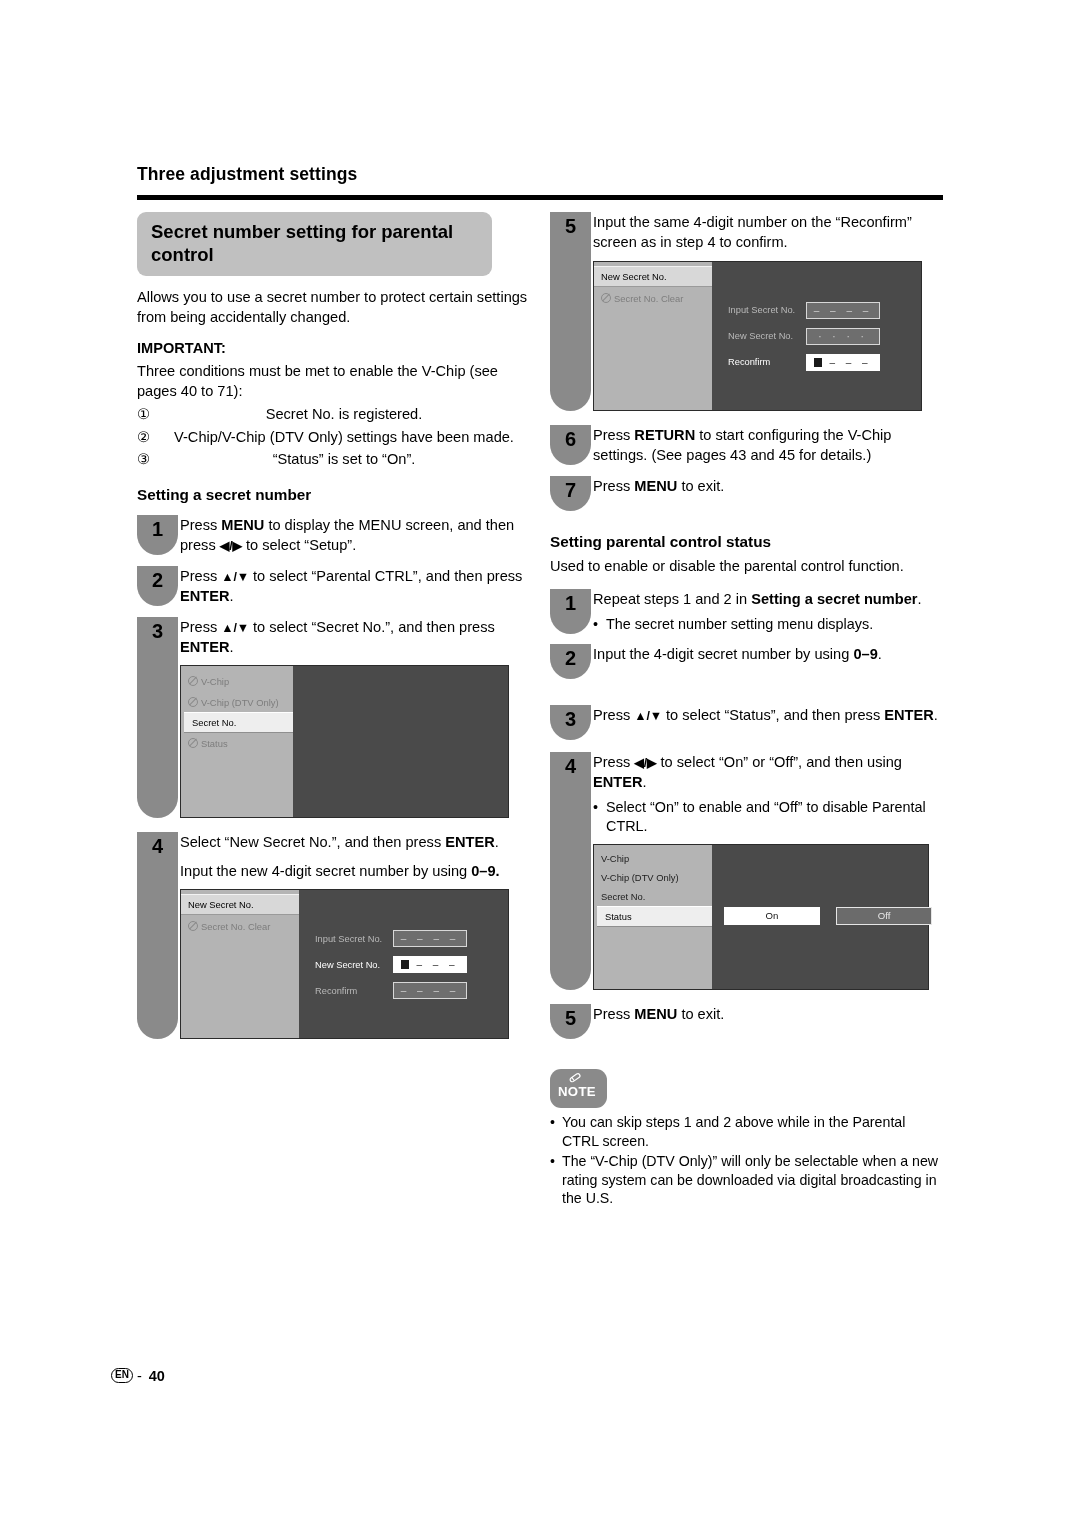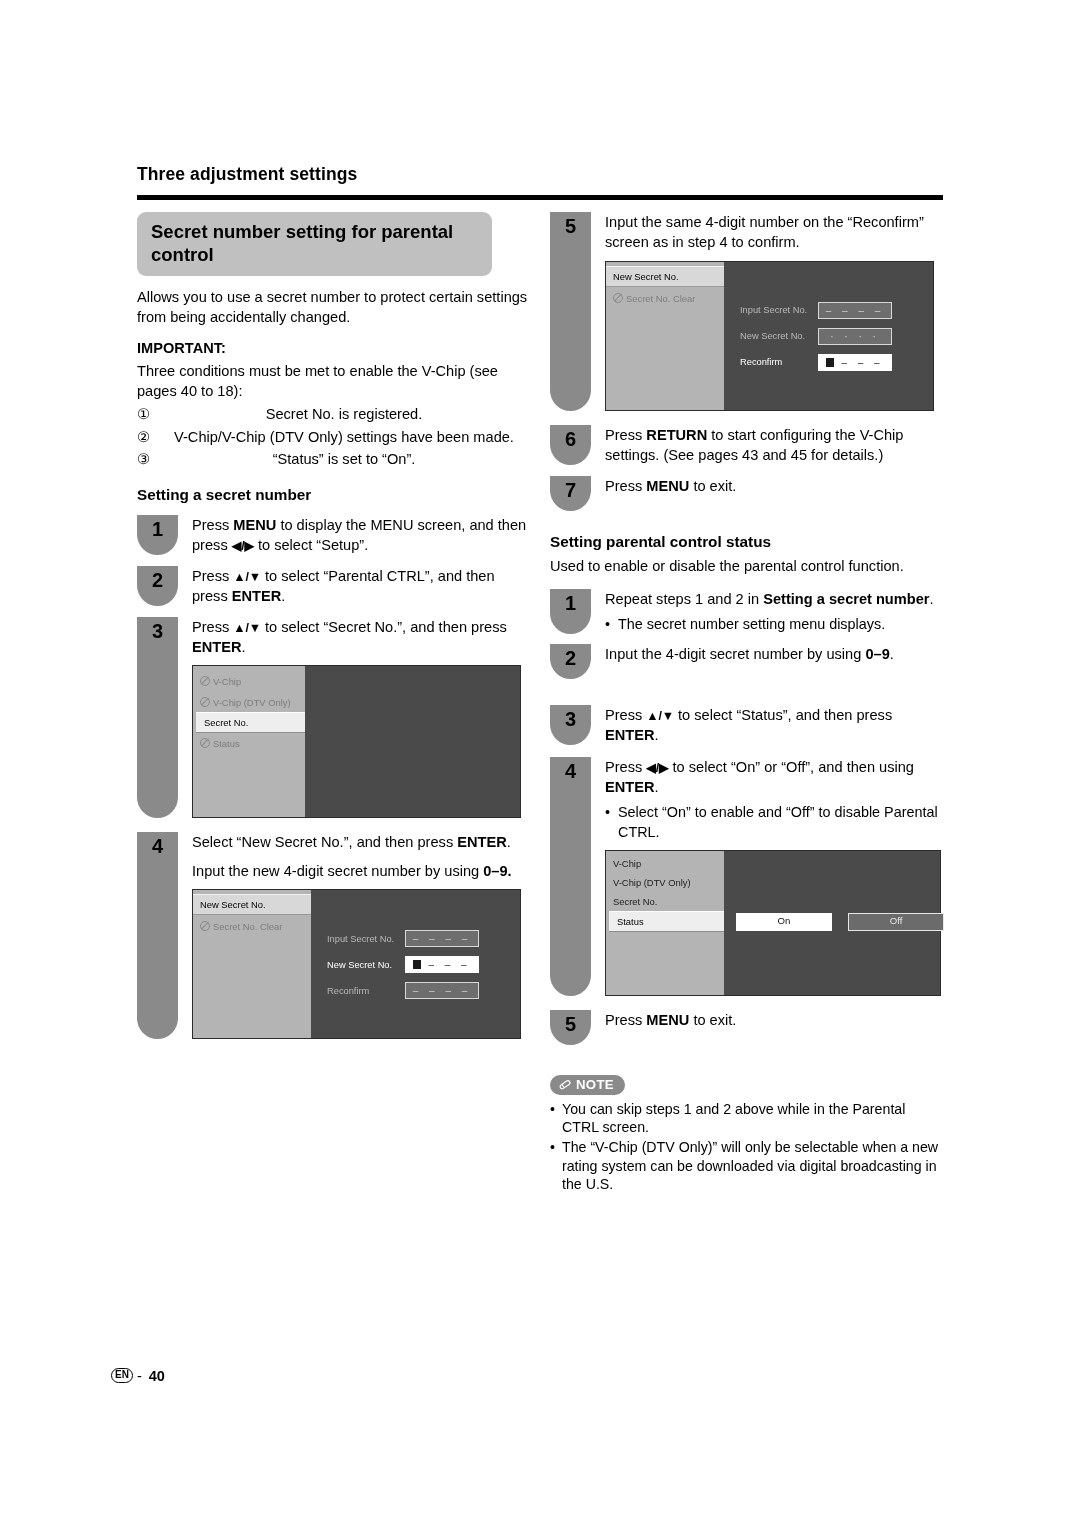--- a/index.html
+++ b/index.html
@@ -121,21 +121,21 @@
     font-weight: bold;
     text-align: center;
     padding-top: 3px;
     box-sizing: border-box;
     min-height: 35px;
     align-self: stretch;
   }
   .step-badge.tall { }
   .step-body {
     flex: 1;
-    padding-left: 14px;
+    padding-left: 2px;
     font-size: 14.6px;
     line-height: 1.34;
     padding-top: 1px;
   }
   .step-body p { margin: 0; }
   .step-body p + p { margin-top: 9px; }
   .step-sub {
     display: flex;
     margin-top: 6px;
     font-size: 14.4px;
@@ -279,25 +279,26 @@
     color: #111;
     border-color: #ffffff;
   }
 
   
   .note-badge {
     display: inline-flex;
     align-items: center;
     background: #8a8a8a;
     border-radius: 11px;
-    padding: 2px 11px 3px 8px;
+    padding: 2px 11px 9px 8px;
     color: #ffffff;
     font-size: 13.2px;
     font-weight: bold;
     letter-spacing: .3px;
+    flex-direction: column;
   }
   .note-badge .pen {
     display: inline-block;
     width: 15px; height: 13px;
     margin-right: 3px;
     position: relative;
   }
   .note-list { margin-top: 5px; }
   .note-item {
     display: flex;
@@ -337,21 +338,21 @@
   <div class="running-head">Three adjustment settings</div>
   <div class="head-rule"></div>
 
   <div class="col-left">
 
     <div class="section-pill">Secret number setting for parental control</div>
 
     <div class="body-text">Allows you to use a secret number to protect certain settings from being accidentally changed.</div>
 
     <div class="bold-lead">IMPORTANT:</div>
-    <div class="body-text tight">Three conditions must be met to enable the V-Chip (see pages 40 to 18):</div>
+    <div class="body-text tight">Three conditions must be met to enable the V-Chip (see pages 40 to 71):</div>
 
     <div class="cond-list">
       <div class="cond-item">
         <span class="cond-num">①</span>
         <span class="cond-txt">Secret No. is registered.</span>
       </div>
       <div class="cond-item">
         <span class="cond-num">②</span>
         <span class="cond-txt">V-Chip/V-Chip (DTV Only) settings have been made.</span>
       </div>

